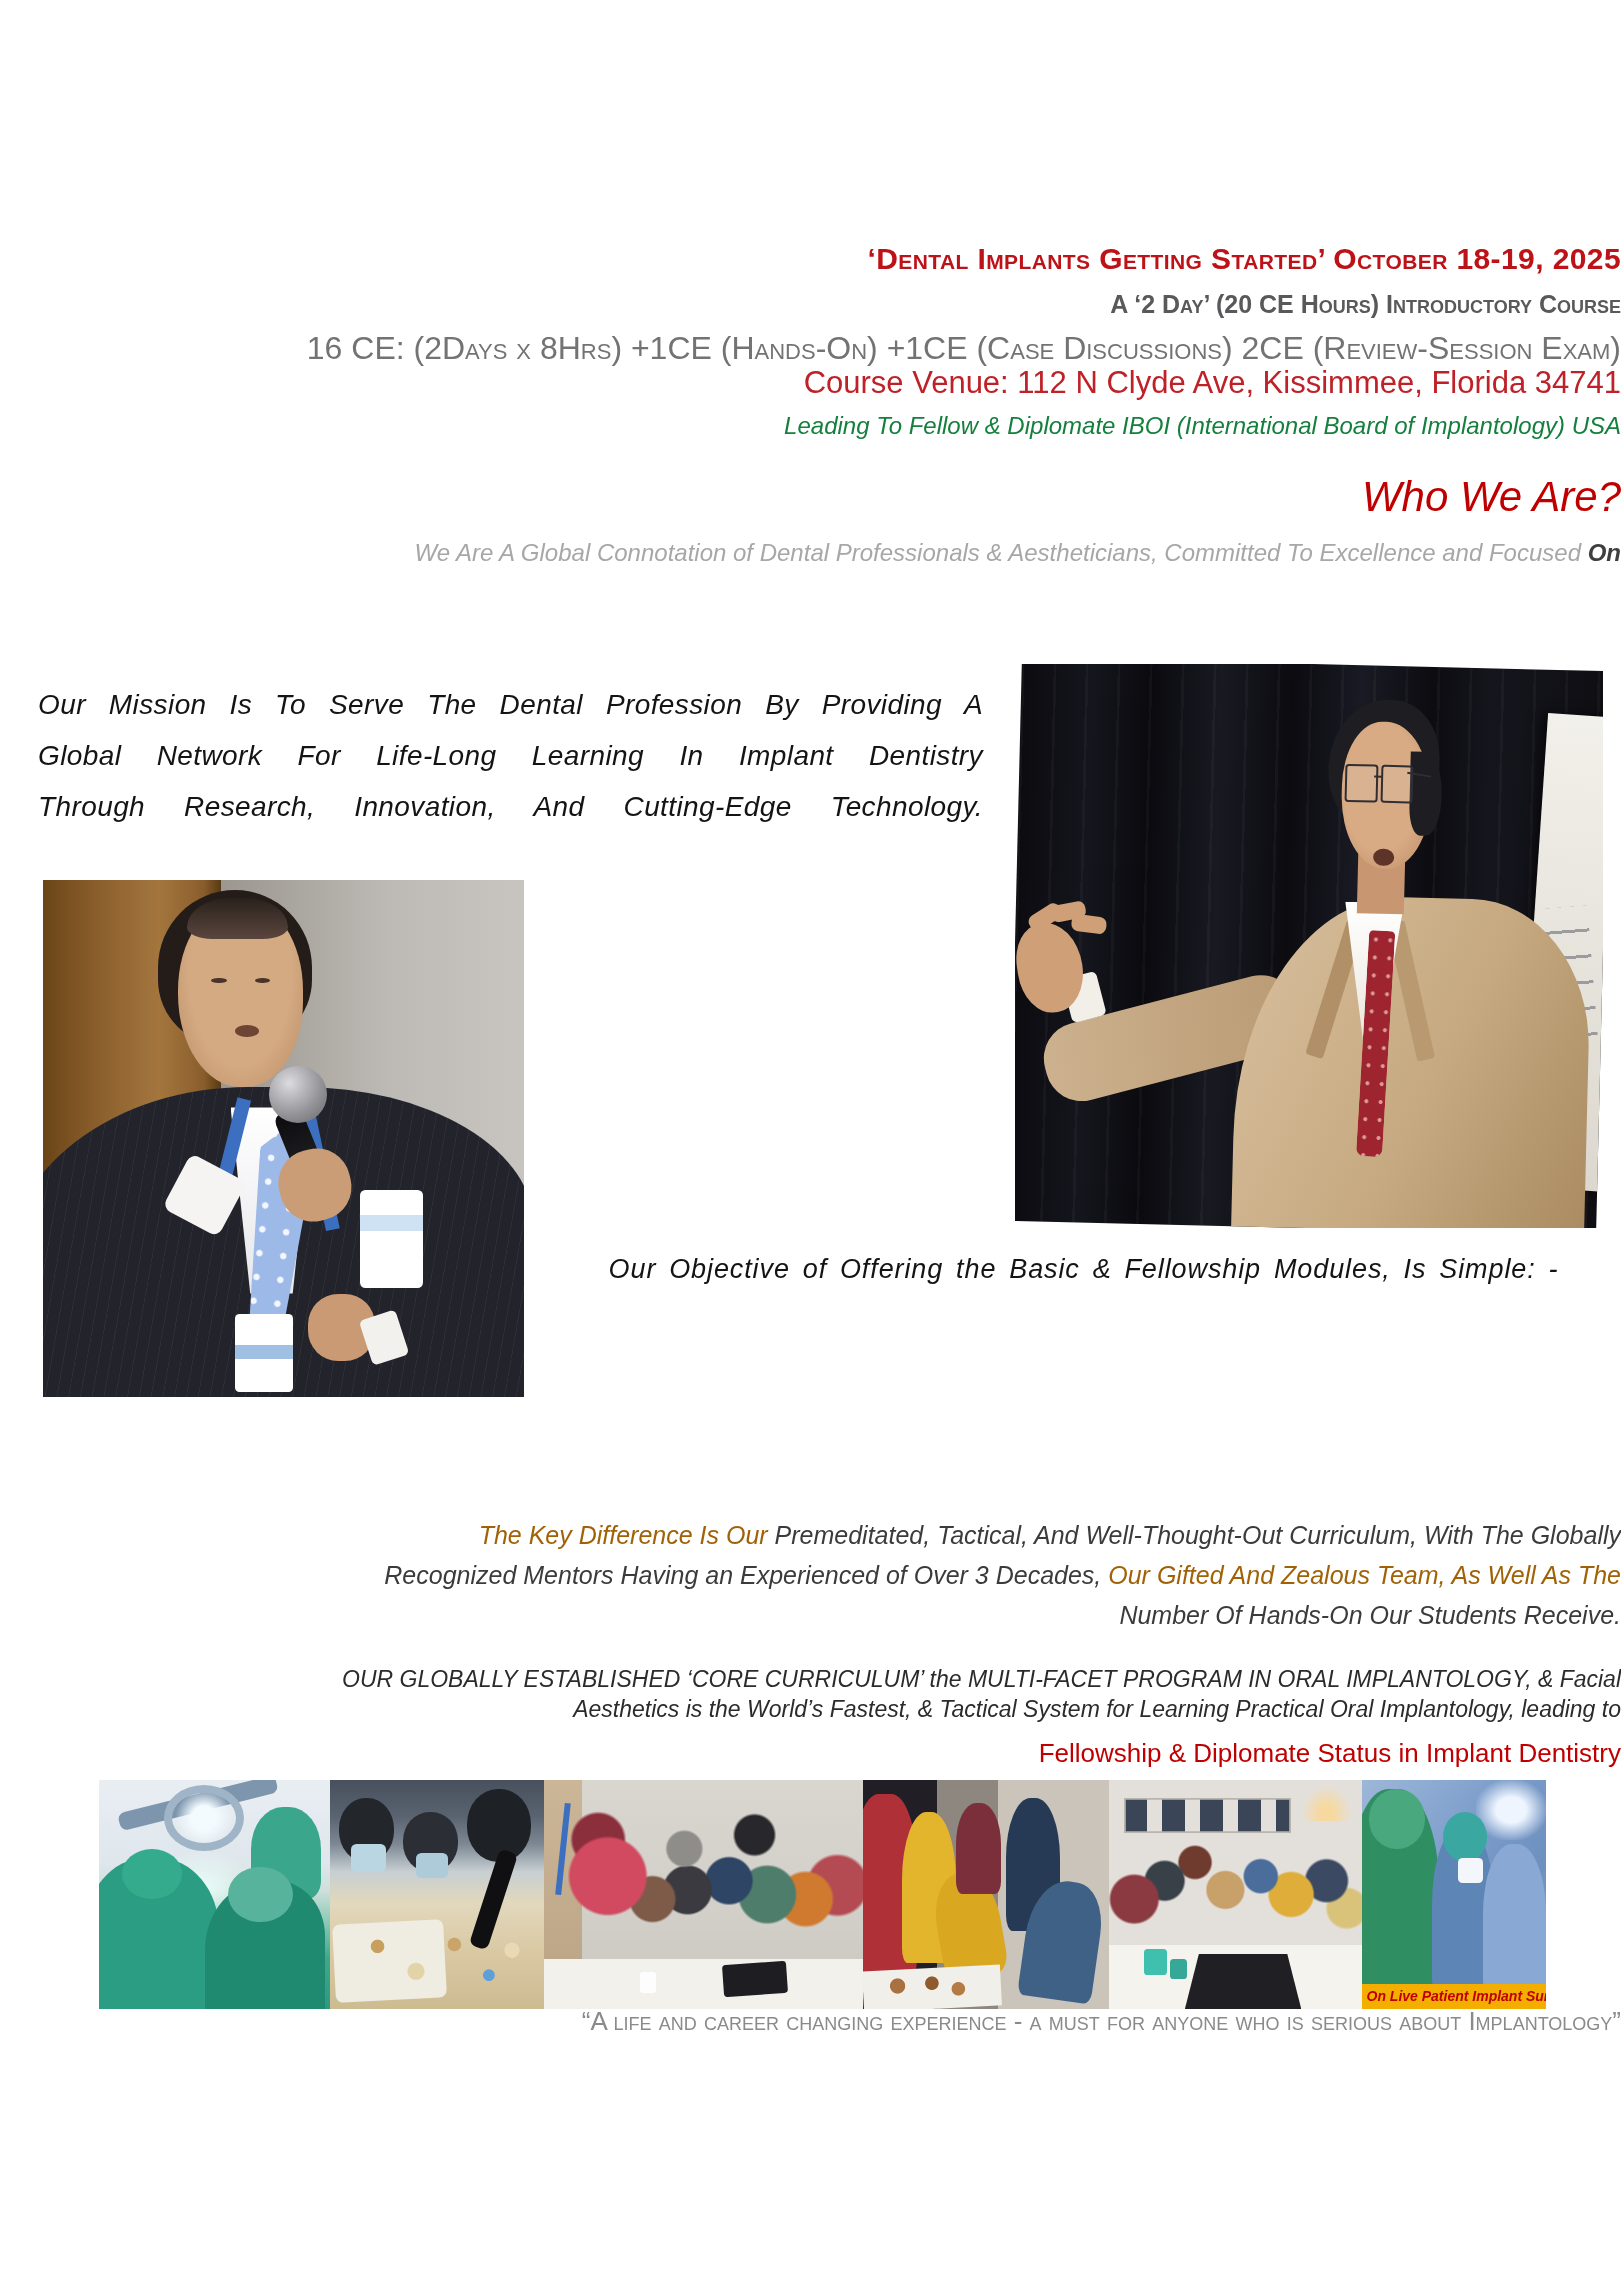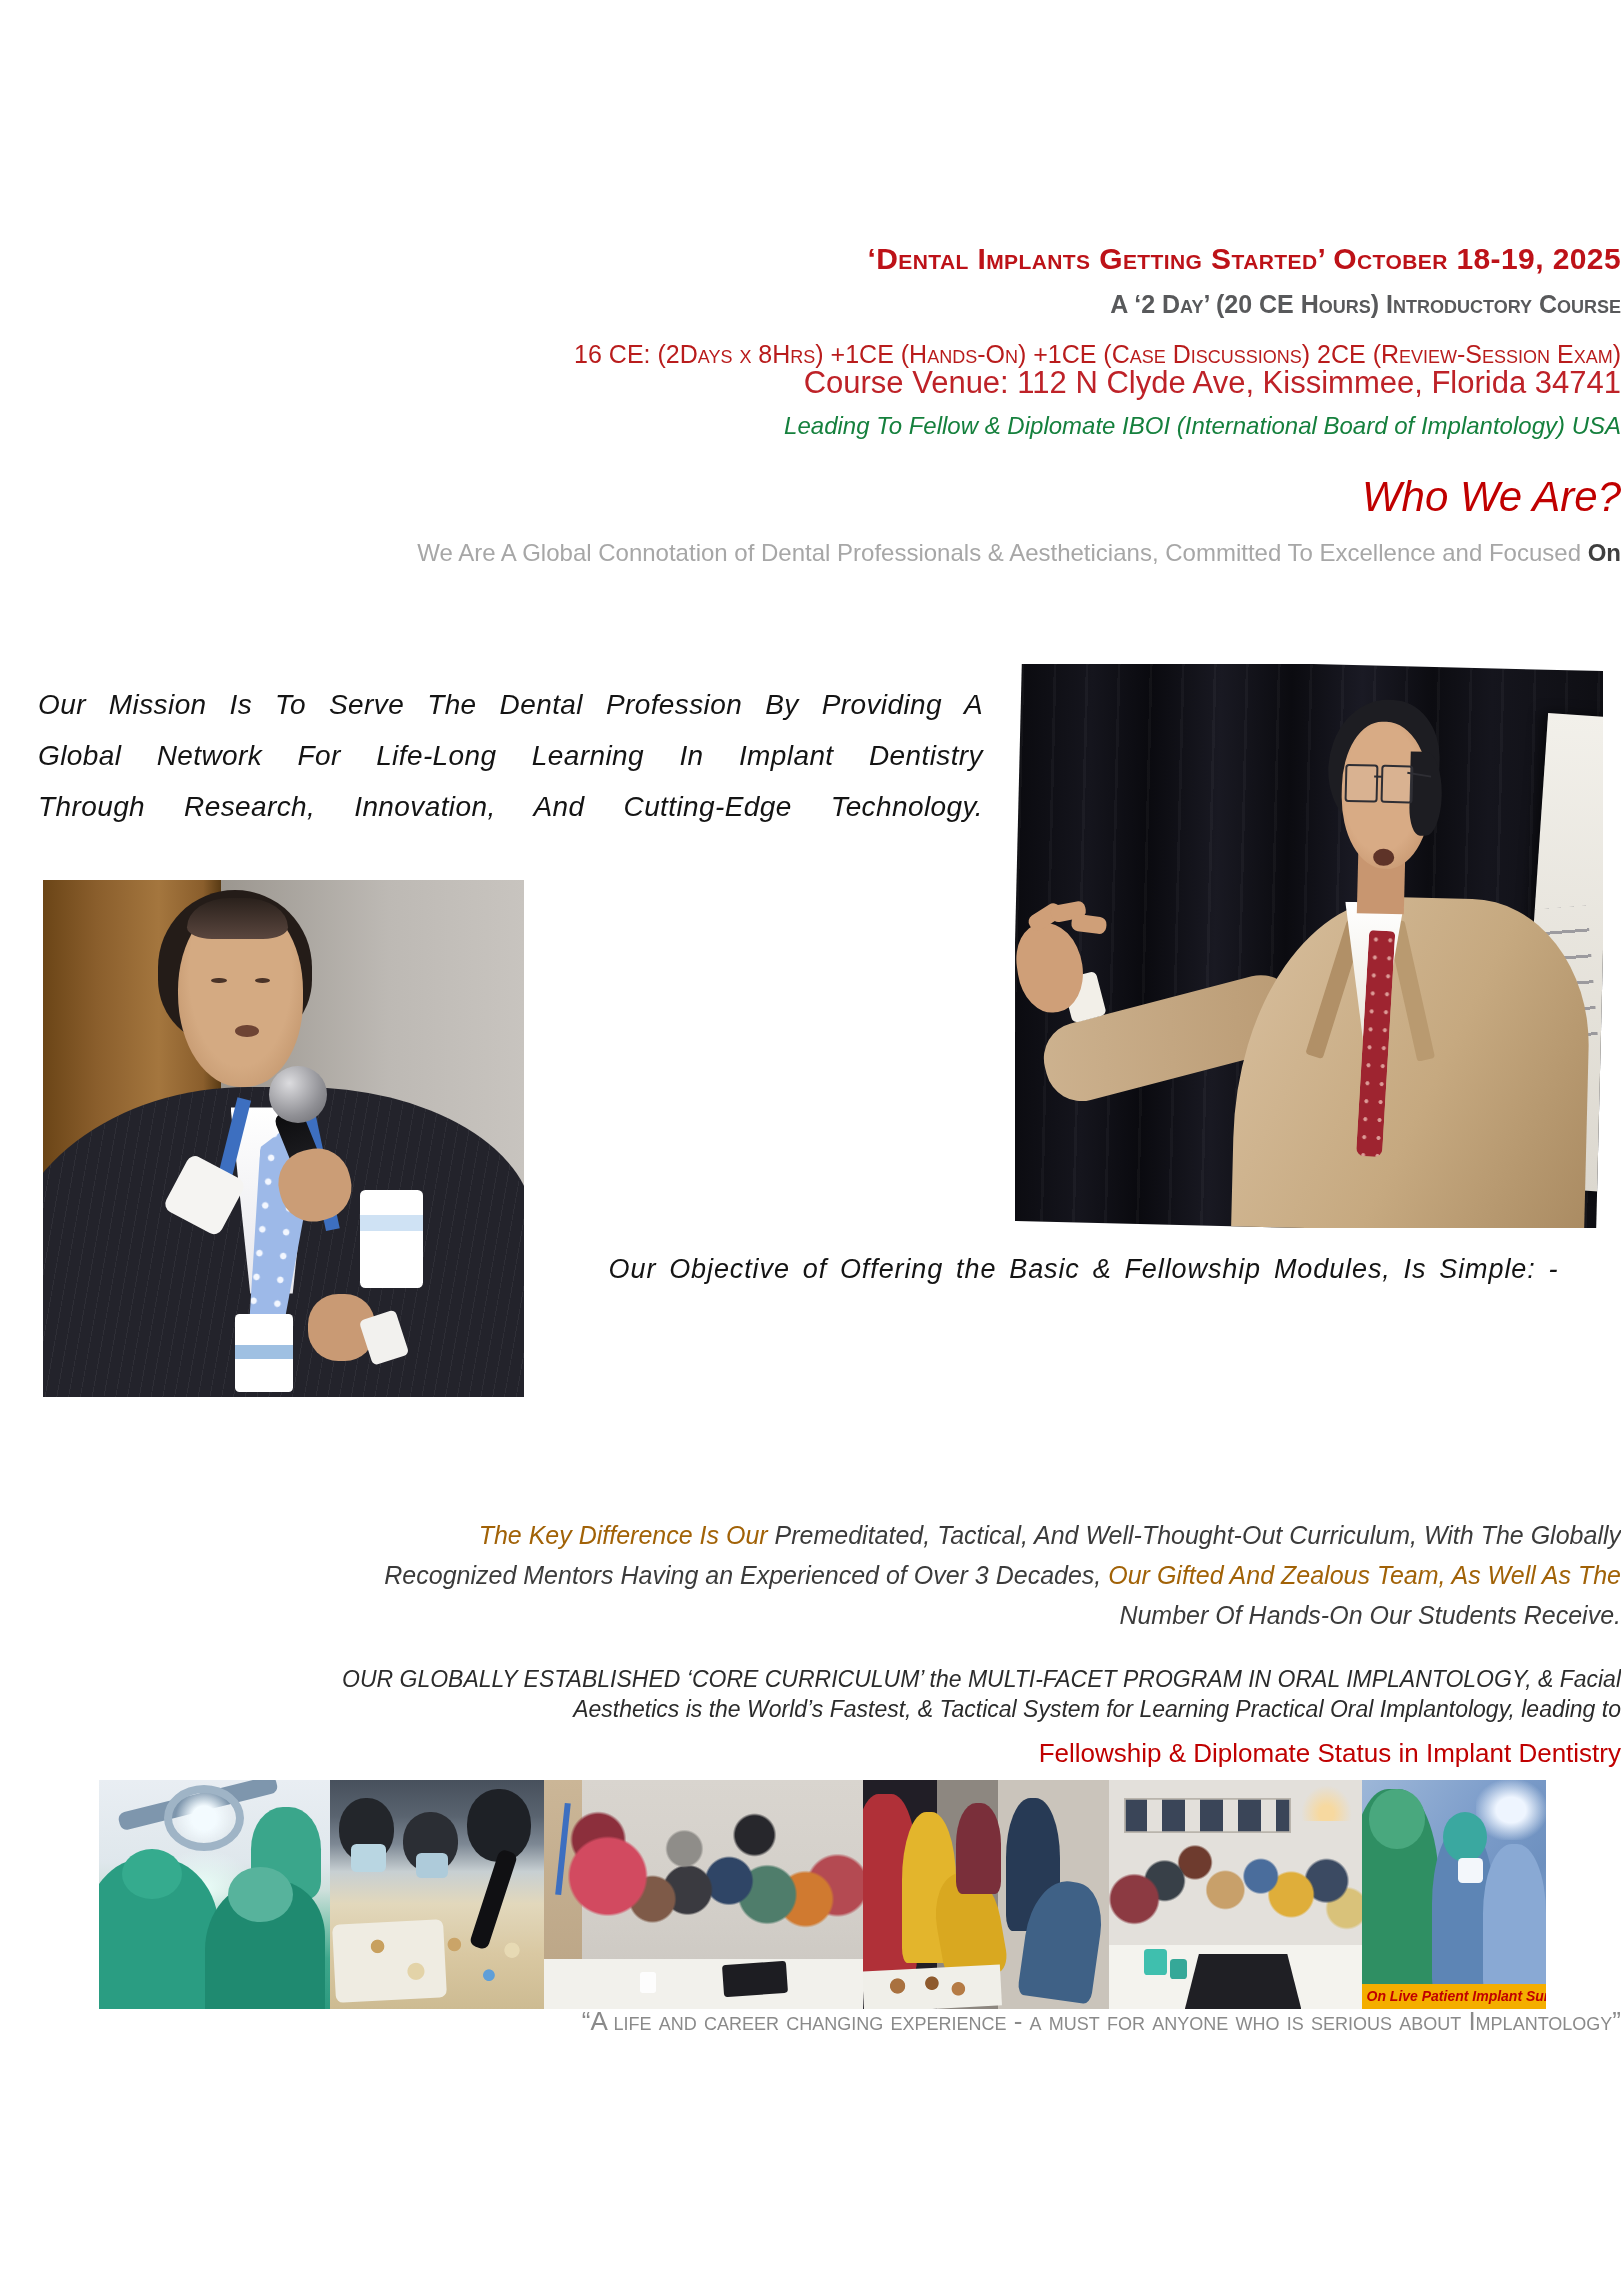--- a/index.html
+++ b/index.html
@@ -4,27 +4,27 @@
 <style>
   html,body{margin:0;padding:0;background:#ffffff;}
   .page{position:relative;width:1621px;height:2293px;background:#ffffff;overflow:hidden;
         font-family:"Liberation Sans", sans-serif;}
   .abs{position:absolute;}
   .ctr{left:0;width:100%;text-align:right;}
 
   
   .t1{top:242px;font-size:30px;font-weight:bold;font-variant:small-caps;color:#BD1218;letter-spacing:0.4px;}
   .t2{top:290px;font-size:25px;font-weight:bold;font-variant:small-caps;color:#58595B;}
-  .t3{top:340px;font-size:25px;font-weight:500;font-variant:small-caps;color:#b91c1c;}
+  .t3{top:330px;font-size:32px;font-weight:500;font-variant:small-caps;color:#737373;}
   .t4{top:365px;font-size:31px;font-weight:400;color:#BE2228;}
   .t5{top:412px;font-size:24px;font-style:italic;color:#15803d;}
 
   
   .whoH{top:473px;font-size:42px;font-style:italic;color:#C00000;font-weight:500;}
-  .whoP1{top:539px;font-size:24px;color:#A7A7A7;}
+  .whoP1{top:539px;font-size:24px;font-style:italic;color:#A7A7A7;}
   .whoP2{top:576px;font-size:24px;font-style:italic;color:#3F3F3F;font-weight:bold;}
   .dark{color:#3F3F3F;font-weight:bold;}
 
   
   .mission{left:38px;top:679px;width:945px;font-size:28px;font-style:italic;color:#141414;
            line-height:51px;letter-spacing:0.4px;word-spacing:4.5px;}
   .mission .mline{text-align:justify;text-align-last:justify;}
 
   
   .objective{left:555px;top:1254px;width:1057px;text-align:center;}

